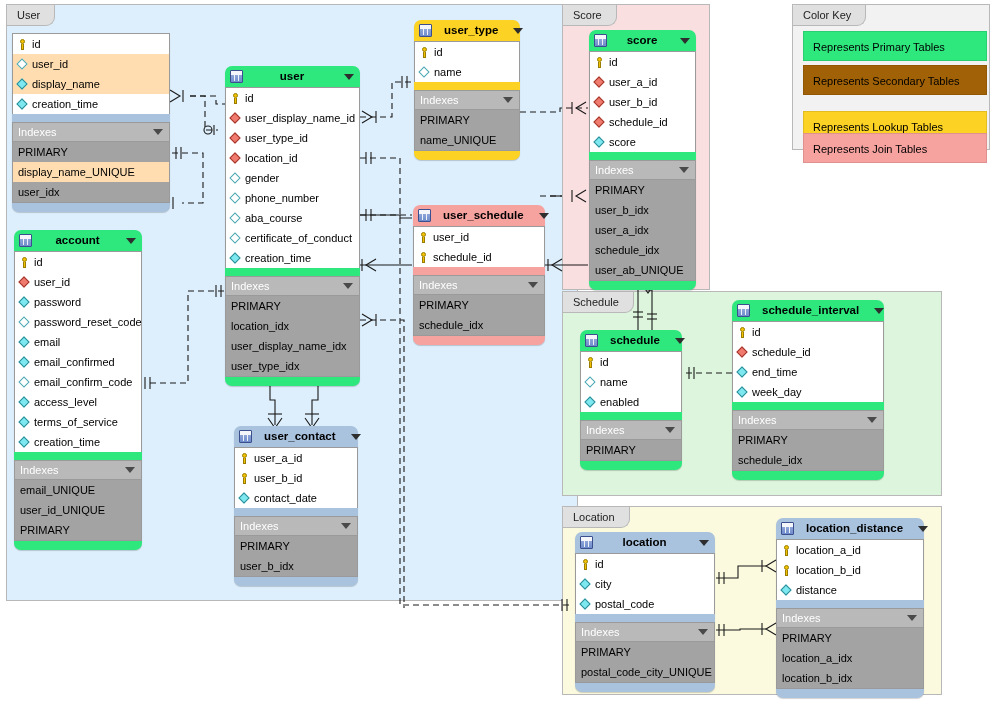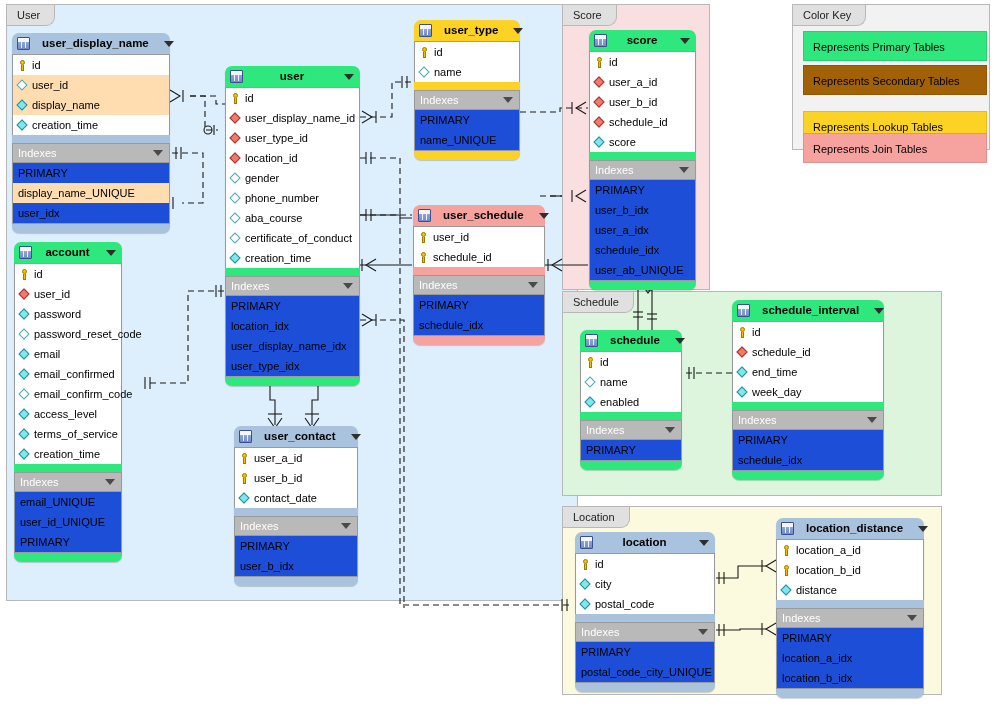--- a/index.html
+++ b/index.html
@@ -151,21 +151,21 @@
     padding: 0 6px 0 5px;
     border-left: 1px solid #9a9a9a;
     border-right: 1px solid #9a9a9a;
     border-top: 1px solid #9a9a9a;
     box-sizing: border-box;
     margin-top: 8px;
   }
   .idx-header .lbl { flex: 1; }
   .idx-header .caret { border-top-color: #4a4a4a; }
   .idx-list {
-    background: #1d4ed8;
+    background: #a3a3a3;
     border: 1px solid #9a9a9a;
   }
   .idx {
     height: 20px;
     line-height: 20px;
     padding-left: 5px;
     font-size: 11px;
     white-space: nowrap;
     box-sizing: border-box;
   }
@@ -329,25 +329,20 @@
   <polyline points="776,560 766,566 776,572"></polyline>
     <line x1="762" y1="560" x2="762" y2="572"></line>
   <polyline points="716,630 740,630 740,629 766,629"></polyline>
   <line x1="719" y1="624" x2="719" y2="636"></line>
     <line x1="724" y1="624" x2="724" y2="636"></line>
   <polyline points="776,623 766,629 776,635"></polyline>
     <line x1="762" y1="623" x2="762" y2="635"></line>
 </svg>
 
 <div class="table t-secondary" id="t-udn" style="left:12px; top:33px; width:158px;">
-  <div class="tbl-header">
-    <span class="tbl-ico"></span>
-    <span class="tbl-title">user_display_name</span>
-    <span class="caret"></span>
-  </div>
   <div class="col-list">
     <div class="col">
         <span class="g g-pk"></span>
         <span class="nm">id</span>
       </div>
     <div class="col hl">
         <span class="g g-null">
           <i class="dia"></i>
         </span>
         <span class="nm">user_id</span>
@@ -369,21 +364,21 @@
       <span class="lbl">Indexes</span>
       <span class="caret"></span>
     </div>
   <div class="idx-list">
     <div class="idx">PRIMARY</div>
     <div class="idx hl">display_name_UNIQUE</div>
     <div class="idx">user_idx</div>
   </div>
 </div>
 
-<div class="table t-primary" id="t-account" style="left:14px; top:242px; width:108px;">
+<div class="table t-primary" id="t-account" style="left:14px; top:230px; width:128px;">
   <div class="tbl-header">
     <span class="tbl-ico"></span>
     <span class="tbl-title">account</span>
     <span class="caret"></span>
   </div>
   <div class="col-list">
     <div class="col">
         <span class="g g-pk"></span>
         <span class="nm">id</span>
       </div>

